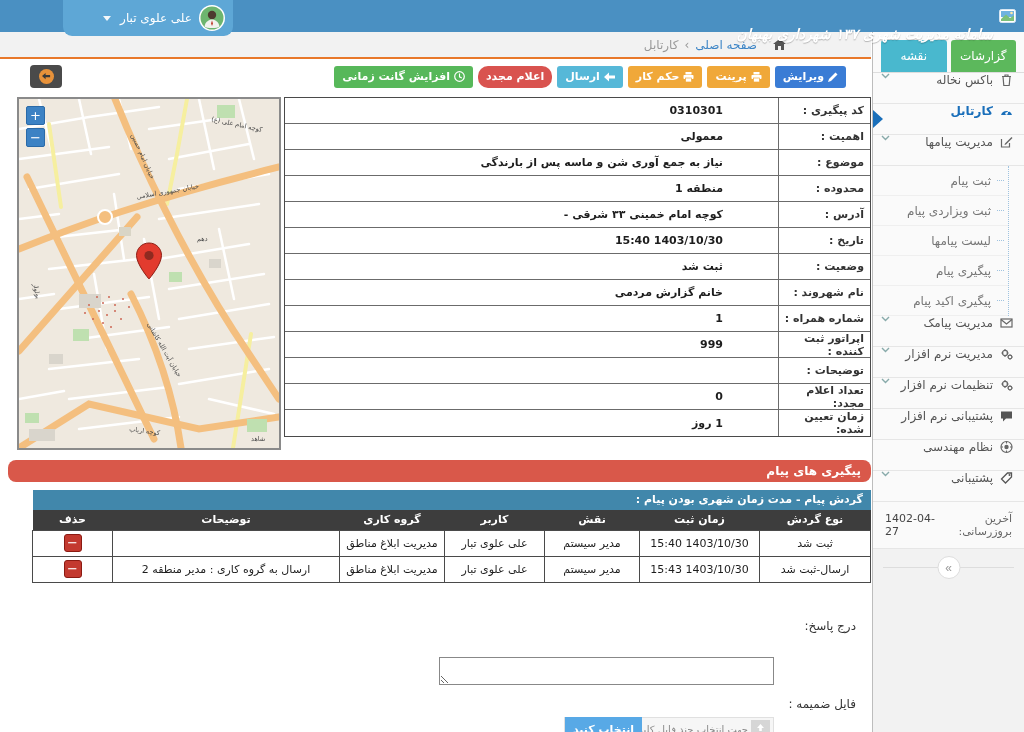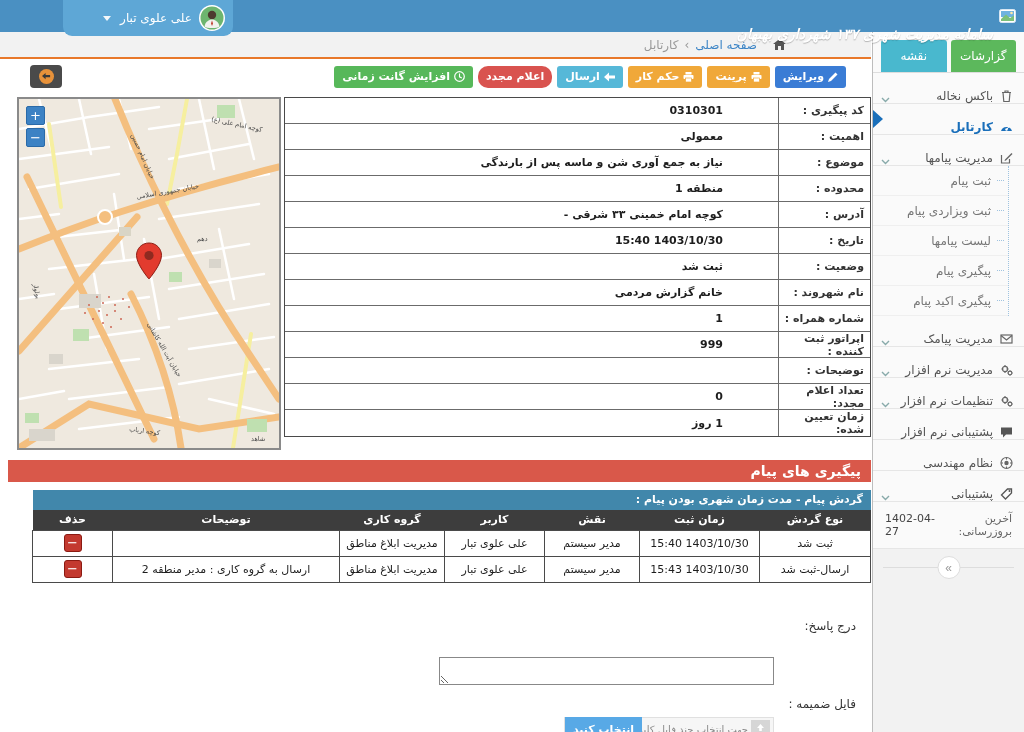--- a/index.html
+++ b/index.html
@@ -16,21 +16,21 @@
   .user-name { color:#fff; font-size:12px; white-space:nowrap; }
   .caret-down { width:0; height:0; border-left:4px solid transparent; border-right:4px solid transparent; border-top:5px solid #f3f7fa; margin-right:2px; }
 
   
   .sidebar { position:absolute; top:32px; right:0; width:152px; bottom:0; background:#f2f2f2; border-left:1px solid #bdbdbd; }
   .side-tabs { display:flex; gap:4px; padding:8px 8px 0 8px; background:#fafafa; }
   .side-tab { flex:1; height:32px; border:none; border-radius:3px 3px 0 0; color:#fff; font-size:12px; font-family:inherit; cursor:pointer; }
   .tab-green { background:#5cb85c; }
   .tab-teal { background:#49b8ce; }
   .side-menu { background:#fafafa; border-top:1px solid #ddd; }
-  .side-item { position:relative; display:flex; align-items:flex-end; height:31px; padding:0 10px 0 8px; font-size:12px; color:#555; border-bottom:1px solid #e6e6e6; cursor:pointer; }
+  .side-item { position:relative; display:flex; align-items:flex-start; height:31px; padding:0 10px 0 8px; font-size:12px; color:#555; border-bottom:1px solid #e6e6e6; cursor:pointer; }
   .side-item .mi { width:15px; height:14px; margin-left:6px; flex:0 0 auto; }
   .side-item .chev { margin-right:auto; }
   .side-item.active { color:#1a6fba; font-weight:bold; }
   .side-item.active::after { content:""; position:absolute; left:0; top:50%; transform:translateY(-50%); width:0; height:0; border-top:9px solid transparent; border-bottom:9px solid transparent; border-left:10px solid #1a6fba; }
   .sub-group { margin-right:15px; border-right:1px dotted #9fc3e0; background:#fafafa;text-align:center; }
   .sub-item { display:flex; align-items:center; height:30px; padding:0 4px 0 6px; font-size:12px; color:#777; border-bottom:1px solid #efefef; cursor:pointer; }
   .sub-item::before { content:""; width:7px; border-top:1px dotted #9fc3e0; margin-left:6px; flex:0 0 auto; }
   .side-update { display:flex; gap:5px; align-items:center; padding:10px 12px; font-size:11px; color:#666; background:#fafafa; border-bottom:1px solid #e6e6e6; }
   .side-update b { color:#444; font-weight:normal; direction:ltr; }
   .collapse-row { position:relative; height:30px; margin:4px 10px 0 10px; }
@@ -55,21 +55,21 @@
   .main-grid { display:flex; margin:9px 0 0 0; padding-left:15px; align-items:flex-start; }
   .details-table { width:587px; border:1px solid #4a4a4a; }
   .drow { display:flex; height:26px; border-bottom:1px solid #6b6b6b; align-items:stretch; }
   .drow:last-child { border-bottom:none; }
   .dlabel { width:92px; flex:0 0 auto; display:flex; align-items:center; padding-right:6px; font-size:11px; font-weight:bold; color:#333; border-left:1px solid #6b6b6b; }
   .dvalue { flex:1; display:flex; align-items:center; padding-right:55px; font-size:11px; font-weight:bold; color:#1d1d1d; }
   .map-wrap { width:264px; height:353px; margin-right:3px; border:2px solid #8a8a8a; position:relative; direction:ltr; background:#efe9df; cursor:grab; }
   .map-zoom { position:absolute; top:7px; left:7px; z-index:3; }
   .map-zoom button { display:block; width:19px; height:19px; background:#3c82c4; color:#fff; border:1px solid #2a6aa8; border-radius:2px; font-size:13px; line-height:15px; margin-bottom:3px; cursor:pointer; font-family:inherit; }
 
-  .section-bar { margin:10px 0 0 8px; height:22px; background:#d9584a; color:#fff; font-size:14px; font-weight:bold; line-height:22px; padding-right:10px; }
+  .section-bar { margin:10px 0 0 8px; height:22px; background:#d9584a; color:#fff; font-size:12px; font-weight:bold; line-height:22px; padding-right:10px;border-radius:8px; }
   .wf-section { margin:8px 0 0 33px; }
   .wf-title { height:20px; background:#4187ab; color:#fff; font-size:11px; font-weight:bold; line-height:20px; padding-right:8px; }
   table.wf { width:100%; border-collapse:collapse; font-size:11px; table-layout:fixed; }
   table.wf th { background:#3d3d3d; color:#fff; height:20px; font-weight:bold; text-align:center; padding:0 4px; }
   table.wf td { border:1px solid #4a4a4a; height:26px; padding:0 6px; text-align:center; color:#1d1d1d; background:#fff; }
   td.wf-type { color:#c0392b; }
   td.wf-desc { text-align:left; }
   .del-btn { width:18px; height:18px; background:#c3392f; border:1px solid #8b1a12; border-radius:3px; color:#fff; font-size:13px; line-height:14px; cursor:pointer; font-family:inherit; }
 
   .reply-label { margin-top:36px; padding-right:15px; font-size:12px; color:#333;padding-left:18px; }

